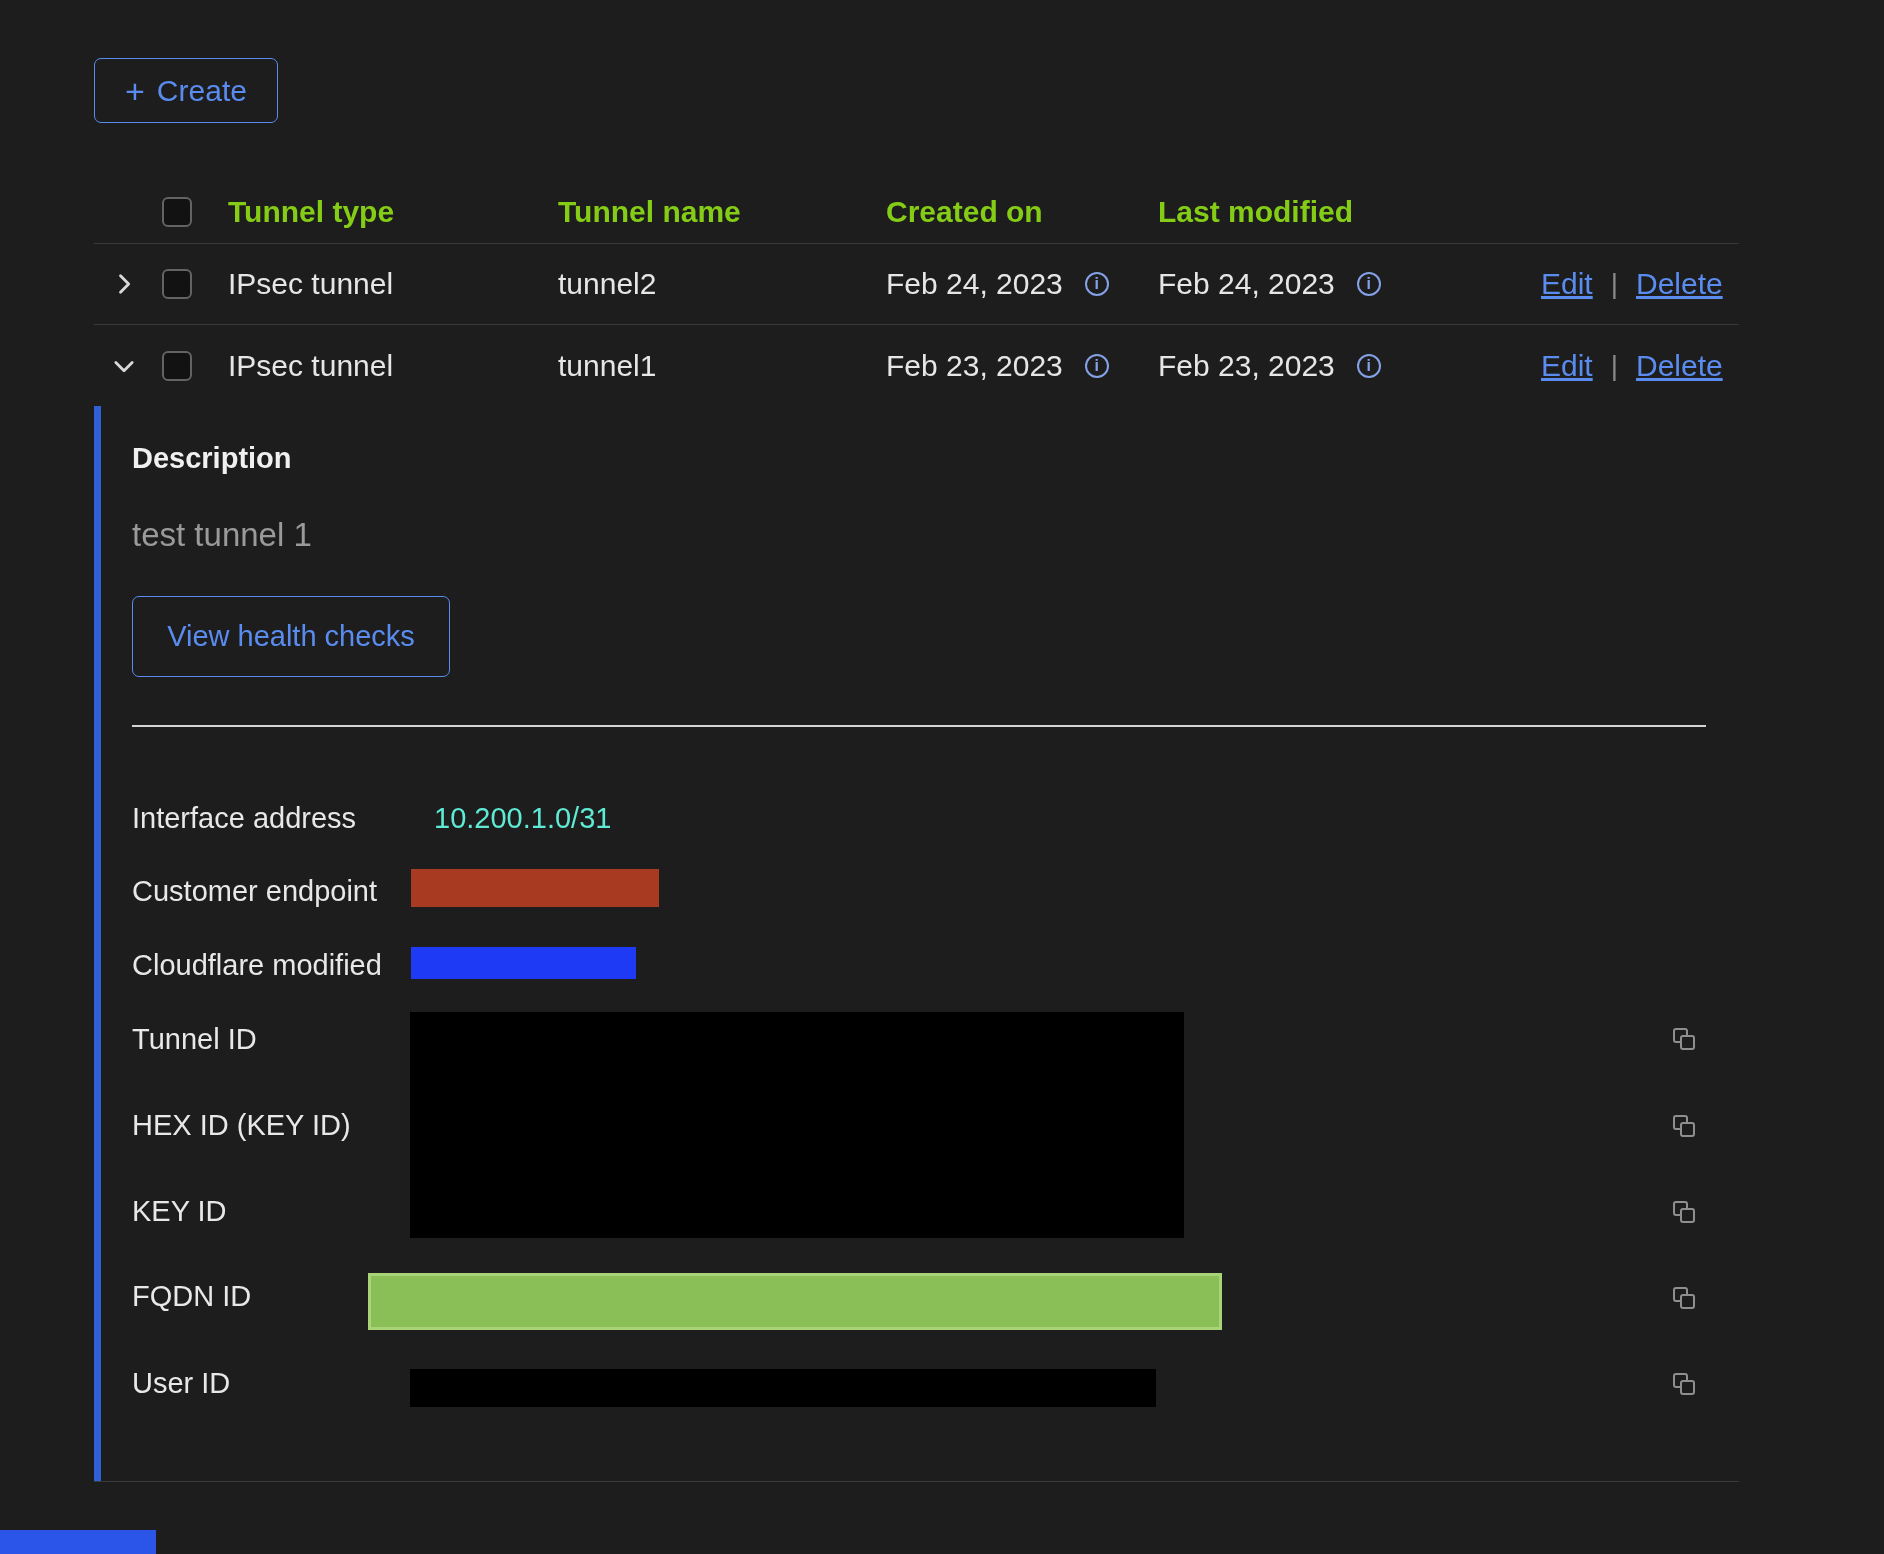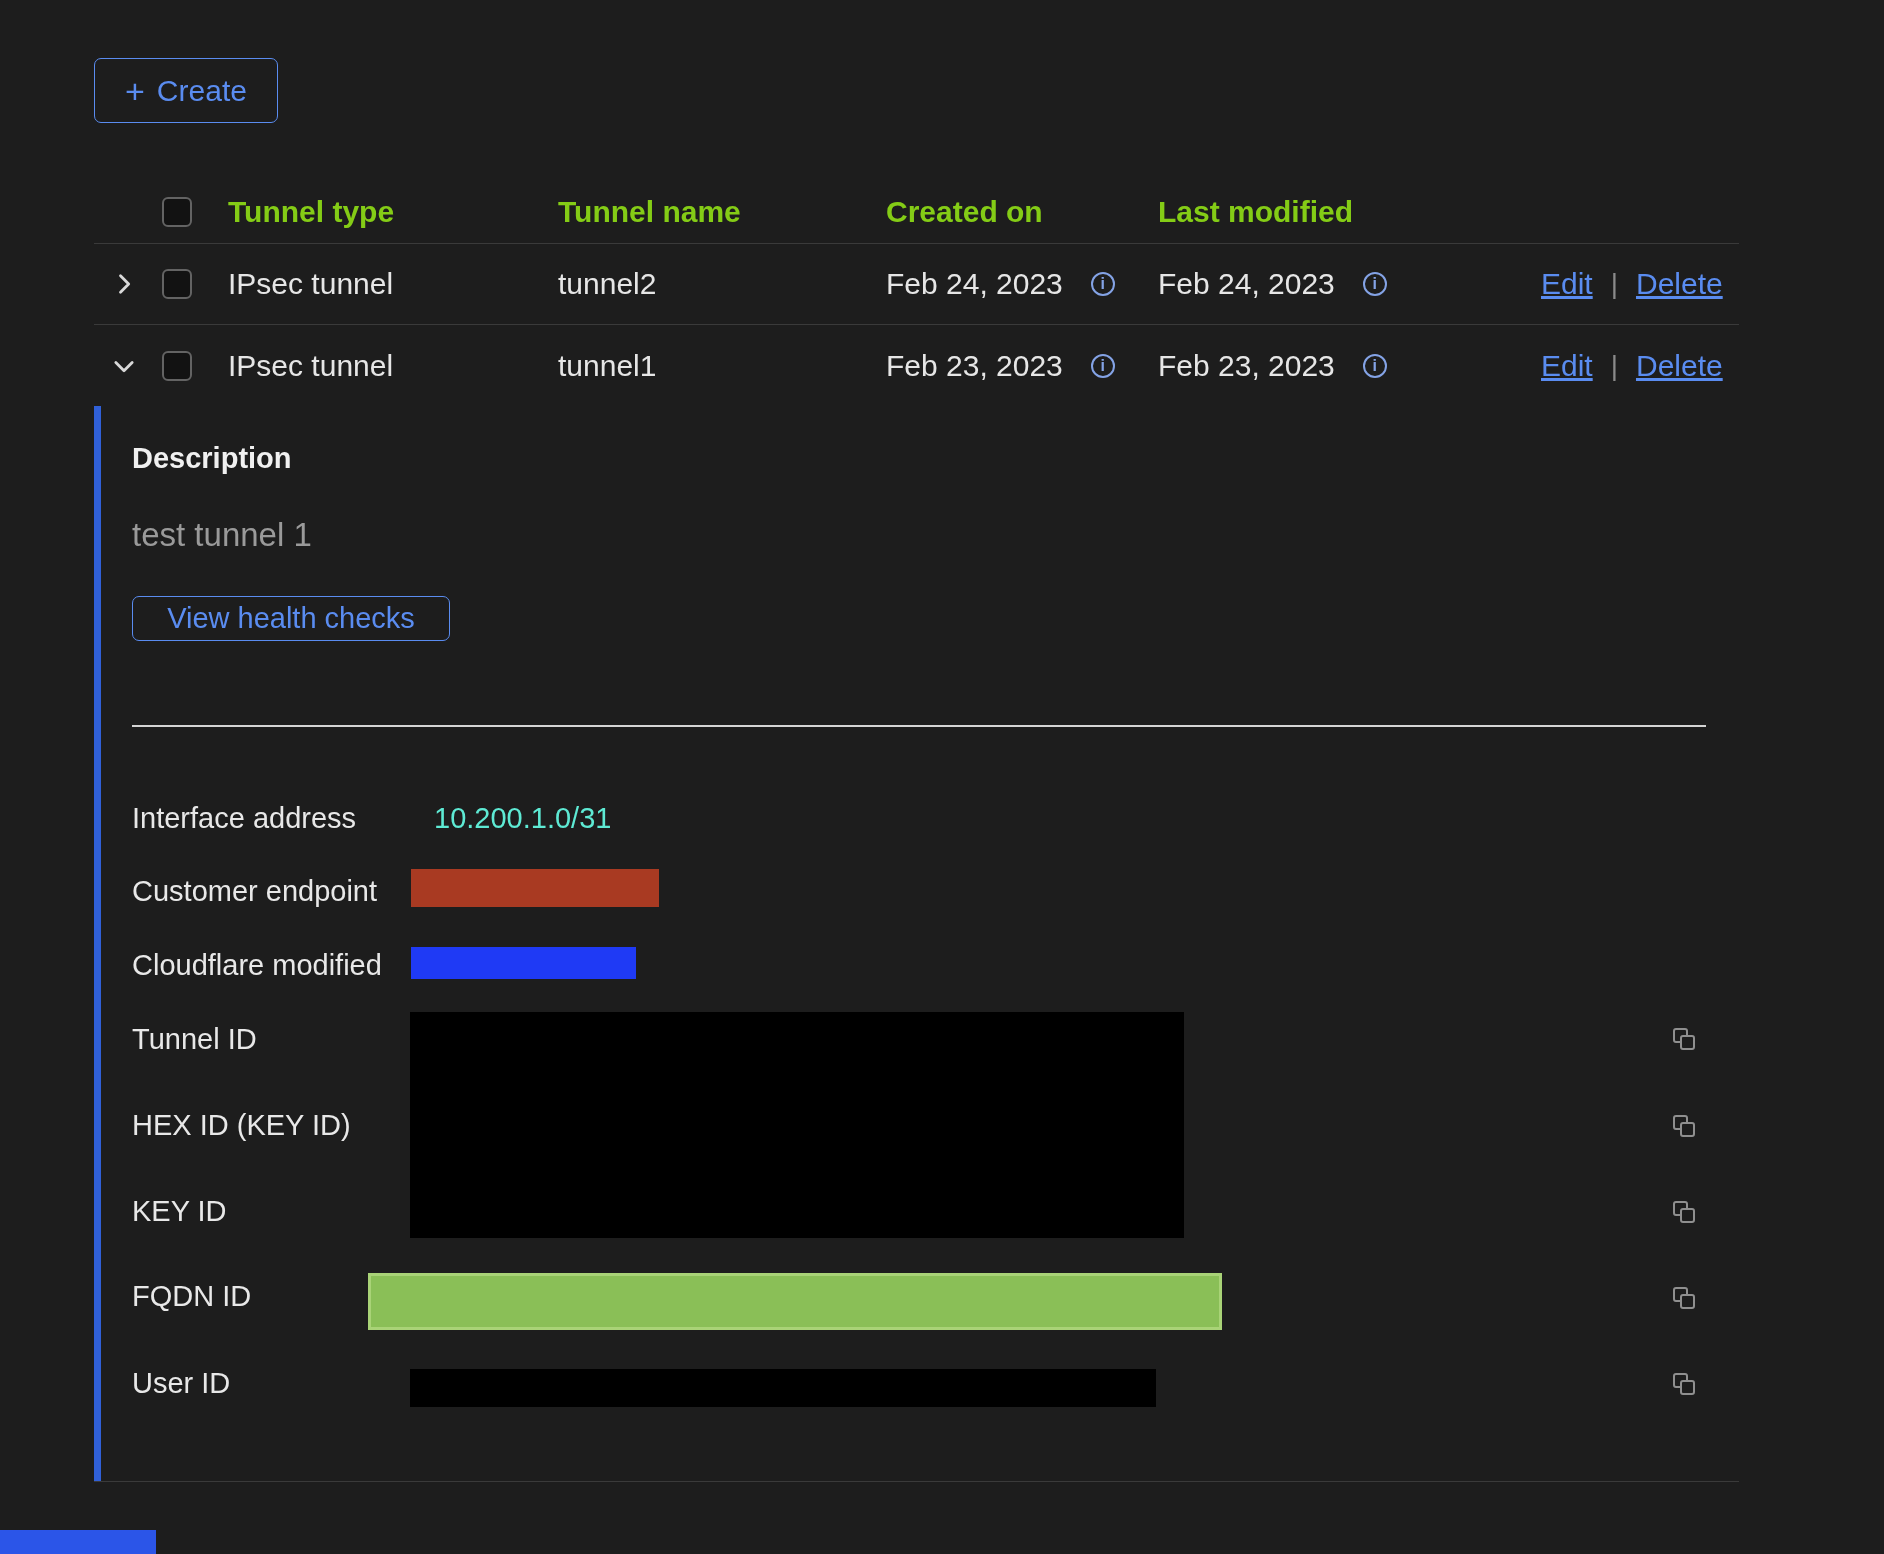--- a/index.html
+++ b/index.html
@@ -38,21 +38,21 @@
   .thead,.trow{
     display:grid;
     grid-template-columns:56px 66px 330px 328px 272px 383px 1fr;
     align-items:center;
   }
   .thead{height:64px;border-bottom:1px solid var(--line);font-weight:700;font-size:30px;color:#84cc16;}
   .trow{height:81px;font-size:30px;color:#e6e6e6;}
   .trow.bordered{border-bottom:1px solid var(--line);}
   .cell{display:flex;align-items:center;padding-left:12px;}
   .cell.chev{padding-left:16px;}
-  .cell.date{gap:28px;}
+  .cell.date{gap:22px;}
   .cell.actions{justify-content:flex-start;padding-right:26px;gap:18px;}
 
   .checkbox{
     width:30px;height:30px;border:2px solid #636363;border-radius:6px;
     background:#121212;display:inline-block;cursor:pointer;
   }
   .chevron{display:inline-flex;width:28px;height:28px;cursor:pointer;align-items:center;justify-content:center;}
   .chevron.down{transform:rotate(90deg);}
 
   .info-icon{
@@ -70,21 +70,21 @@
     border-bottom:1px solid var(--line);
   }
   .details::before{
     content:"";position:absolute;left:0;top:0;bottom:0;width:7px;
     background:var(--panel-border-blue);
   }
   .d-abs{position:absolute;}
   .d-desc-label{left:38px;top:36px;font-size:29px;font-weight:600;color:#f0f0f0;}
   .d-desc-value{left:38px;top:110px;font-size:33px;color:var(--muted);}
   .health-btn{
-    left:38px;top:190px;height:45px;width:318px;
+    left:38px;top:190px;height:81px;width:318px;
     display:inline-flex;align-items:center;justify-content:center;
     background:transparent;border:1.5px solid var(--accent-blue);border-radius:7px;
     color:var(--accent-blue);font-size:29px;font-family:"Liberation Sans",sans-serif;cursor:pointer;
   }
   .d-divider{left:38px;top:319px;width:1574px;height:2px;background:#d4d4d4;}
 
   .f-label{left:38px;font-size:29px;color:#e8e8e8;}
   .fl-interface{top:396px;}
   .fl-customer{top:469px;}
   .fl-cloudflare{top:543px;}

